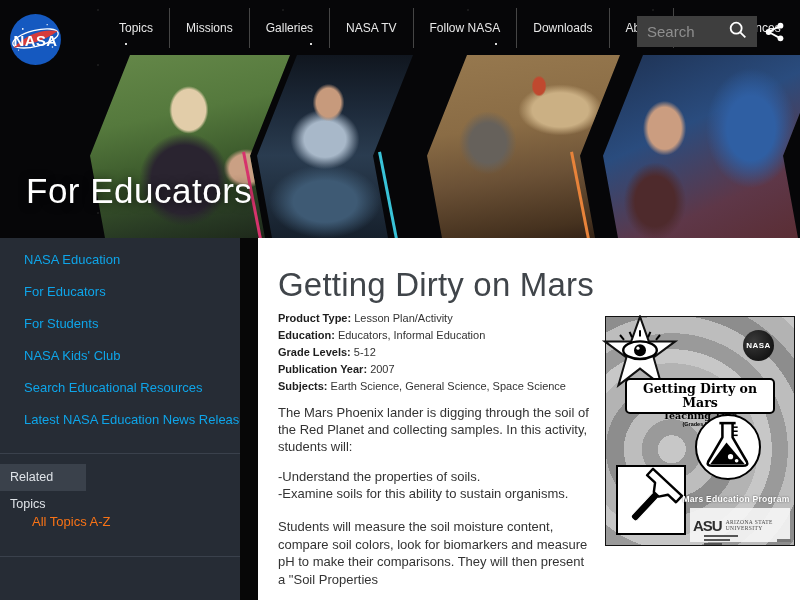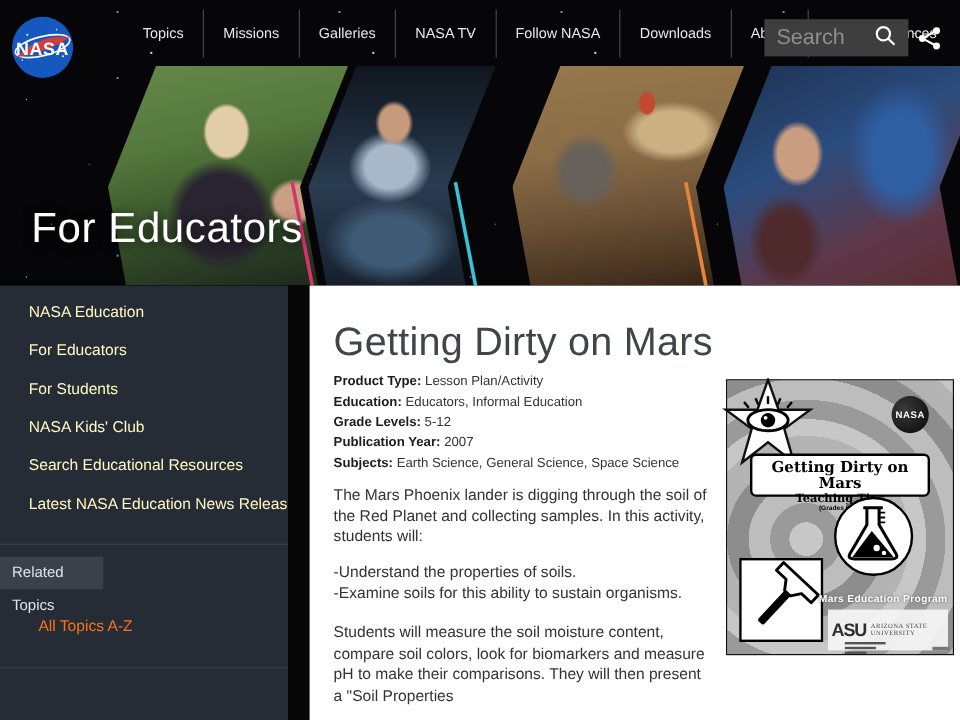--- a/index.html
+++ b/index.html
@@ -27,21 +27,21 @@
   .brand { position: absolute; left: 9px; top: 13px; width: 53px; height: 53px; z-index: 40; cursor: pointer; }
   .menu { display: flex; align-items: center; height: 40px; margin-left: 103px; }
   .menu-item {
     color: #e8e8e8; font-size: 12px; padding: 0 16px; height: 40px;
     display: flex; align-items: center; white-space: nowrap; cursor: pointer; text-align: right;
   }
   .menu-item + .menu-item { border-left: 1px solid #454545; }
   .searchwrap { position: absolute; left: 637px; top: 16px; width: 120px; height: 31px; background: #3e3e3e; display: flex; align-items: center; }
   .searchwrap input {
     background: transparent; border: none; outline: none; color: #cfcfcf;
-    font-size: 18px; padding: 0 4px 0 10px; width: 88px; font-family: "Liberation Sans", sans-serif;
+    font-size: 15px; padding: 0 4px 0 10px; width: 88px; font-family: "Liberation Sans", sans-serif;
   }
   .searchwrap input::placeholder { color: #8f8f8f; }
   .search-btn { width: 26px; height: 26px; background: none; border: none; cursor: pointer; }
   .share-btn { position: absolute; left: 764px; top: 22px; width: 22px; height: 20px; background: none; border: none; cursor: pointer; }
 
   
   .banner { position: absolute; left: 0; top: 55px; width: 800px; height: 183px; overflow: hidden; }
   .panel { position: absolute; top: 0; height: 183px;
     clip-path: polygon(60px 0, 100% 0, calc(100% - 40px) 55%, calc(100% - 25px) 100%, 35px 100%, 20px 55%); }
   .panel-kid { left: 70px; width: 220px;
@@ -80,21 +80,21 @@
   .edge-orange { left: 579px; background: #e8833a; }
   .hero-title {
     position: absolute; left: 26px; top: 116px; color: #ffffff;
     font-size: 35px; font-weight: 300; letter-spacing: .5px;
     text-shadow: 0 1px 10px rgba(0,0,0,.75); z-index: 5;
   }
 
   
   .main { position: absolute; left: 0; top: 238px; width: 800px; height: 362px; display: flex; }
   .sidebar { width: 240px; height: 100%; background: #262c35; padding-top: 6px; flex: none; }
-  .side-item { height: 32px; line-height: 32px; padding-left: 24px; color: #fef9c3; font-size: 13px; cursor: pointer; white-space: nowrap; overflow: hidden; }
+  .side-item { height: 32px; line-height: 32px; padding-left: 24px; color: #0ea5e9; font-size: 13px; cursor: pointer; white-space: nowrap; overflow: hidden; }
   .side-divider { border: none; border-top: 1px solid #3a414c; margin-top: 17px; }
   .related-chip { margin-top: 10px; width: 86px; height: 27px; line-height: 27px; background: #3a414b; color: #dfe3e8; font-size: 12.5px; padding-left: 10px; }
   .related-item { margin-top: 18px; height: 26px; line-height: 26px; padding-left: 32px; color: #f97316; font-size: 13px; cursor: pointer; }
   .side-divider2 { border: none; border-top: 1px solid #3a414c; margin-top: 21px; }
   .gap-strip { width: 18px; height: 100%; background: #070707; flex: none; }
 
   .content { flex: 1; background: #ffffff; height: 100%; padding: 26px 5px 0 20px; overflow: hidden; }
   .article-title { font-size: 33px; font-weight: 300; color: #40454a; line-height: 42px; margin-bottom: 4px; letter-spacing: .2px; }
   .cover { float: right; width: 190px; height: 230px; margin: 6px 0 12px 12px; position: relative;
     border: 1px solid #111;

